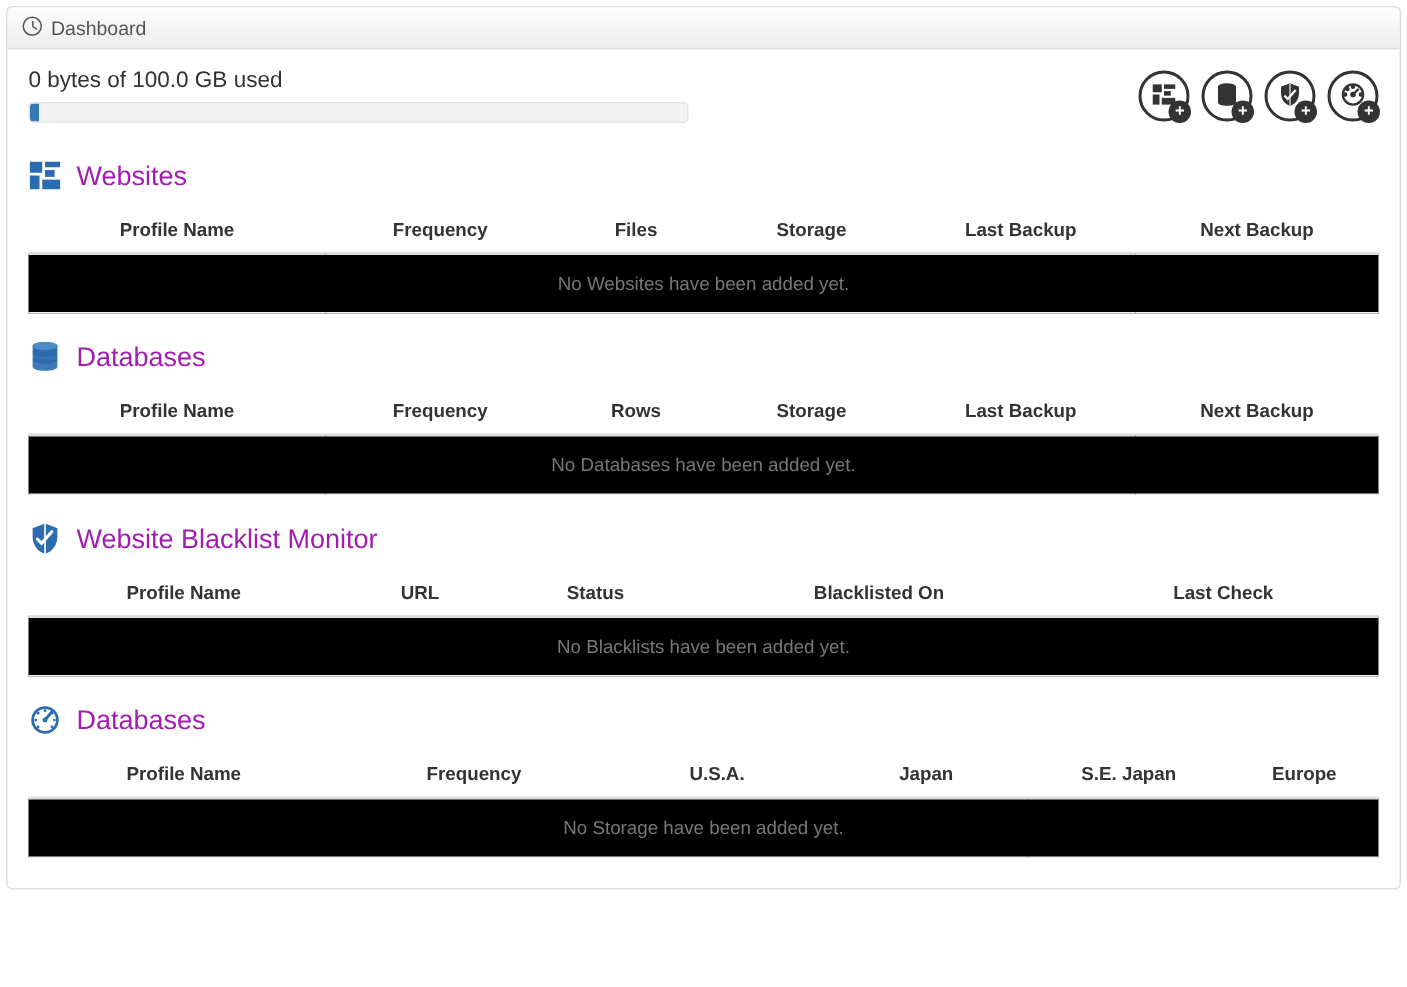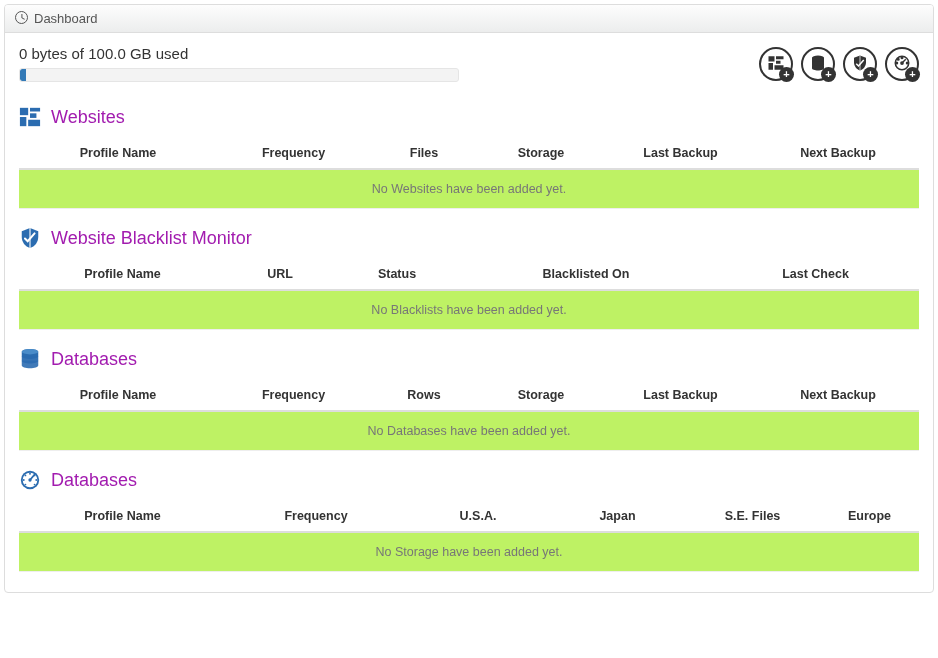--- a/index.html
+++ b/index.html
@@ -126,21 +126,21 @@
     border-bottom: 2px solid #ddd;
   }
   tbody td {
     padding: 12px 6px;
     border-bottom: 1px solid #eee;
   }
   .empty-row td {
     text-align: center;
     color: #777;
     font-size: 12.5px;
-    background: #bef264;
+    background: #000000;
   }
   .clock-icon {
     width: 13px; height: 13px;
     border: 1.5px solid #555;
     border-radius: 50%;
     position: relative;
     display: inline-block;
   }
   .clock-icon::before, .clock-icon::after {
     content: "";
@@ -251,49 +251,20 @@
             <td colspan="6">No Websites have been added yet.</td>
           </tr>
         </tbody>
       </table>
     </div>
 
     <div class="section">
       <div class="section-header">
         <span class="section-icon">
           <svg viewBox="0 0 24 24" fill="#2b6cb0">
-              <path d="M12 1l9 3.5v6.5c0 5.5-3.8 10.6-9 12-5.2-1.4-9-6.5-9-12V4.5L12 1z"></path>
-              <path d="M12 1v22" stroke="#fff" stroke-width="1.2"></path>
-              <path d="M6.5 12.5l3 3 7.5-8.5" stroke="#fff" stroke-width="2.2" fill="none" stroke-linecap="round"></path>
-            </svg>
-        </span>
-        <h2>Website Blacklist Monitor</h2>
-      </div>
-      <table>
-        <thead>
-            <tr>
-          <th style="width:23%">Profile Name</th>
-          <th style="width:12%">URL</th>
-          <th style="width:14%">Status</th>
-          <th style="width:28%">Blacklisted On</th>
-          <th>Last Check</th>
-        </tr>
-          </thead>
-        <tbody>
-          <tr class="empty-row">
-            <td colspan="5">No Blacklists have been added yet.</td>
-          </tr>
-        </tbody>
-      </table>
-    </div>
-
-    <div class="section">
-      <div class="section-header">
-        <span class="section-icon">
-          <svg viewBox="0 0 24 24" fill="#2b6cb0">
               <ellipse cx="12" cy="4" rx="9" ry="3"></ellipse>
               <path d="M3 4v5c0 1.7 4 3 9 3s9-1.3 9-3V4" fill="#2b6cb0"></path>
               <path d="M3 9v5c0 1.7 4 3 9 3s9-1.3 9-3V9" fill="#2b6cb0" opacity="0.95"></path>
               <path d="M3 14v5c0 1.7 4 3 9 3s9-1.3 9-3v-5" fill="#2b6cb0" opacity="0.9"></path>
               <ellipse cx="12" cy="4" rx="9" ry="3" fill="#4a8cc9"></ellipse>
             </svg>
         </span>
         <h2>Databases</h2>
       </div>
       <table>
@@ -303,20 +274,49 @@
           <th style="width:17%">Frequency</th>
           <th style="width:12%">Rows</th>
           <th style="width:14%">Storage</th>
           <th style="width:17%">Last Backup</th>
           <th>Next Backup</th>
         </tr>
           </thead>
         <tbody>
           <tr class="empty-row">
             <td colspan="6">No Databases have been added yet.</td>
+          </tr>
+        </tbody>
+      </table>
+    </div>
+
+    <div class="section">
+      <div class="section-header">
+        <span class="section-icon">
+          <svg viewBox="0 0 24 24" fill="#2b6cb0">
+              <path d="M12 1l9 3.5v6.5c0 5.5-3.8 10.6-9 12-5.2-1.4-9-6.5-9-12V4.5L12 1z"></path>
+              <path d="M12 1v22" stroke="#fff" stroke-width="1.2"></path>
+              <path d="M6.5 12.5l3 3 7.5-8.5" stroke="#fff" stroke-width="2.2" fill="none" stroke-linecap="round"></path>
+            </svg>
+        </span>
+        <h2>Website Blacklist Monitor</h2>
+      </div>
+      <table>
+        <thead>
+            <tr>
+          <th style="width:23%">Profile Name</th>
+          <th style="width:12%">URL</th>
+          <th style="width:14%">Status</th>
+          <th style="width:28%">Blacklisted On</th>
+          <th>Last Check</th>
+        </tr>
+          </thead>
+        <tbody>
+          <tr class="empty-row">
+            <td colspan="5">No Blacklists have been added yet.</td>
           </tr>
         </tbody>
       </table>
     </div>
 
     <div class="section">
       <div class="section-header">
         <span class="section-icon">
           <svg viewBox="0 0 24 24">
               <circle cx="12" cy="12" r="10" fill="#2b6cb0"></circle>
@@ -335,21 +335,21 @@
         </span>
         <h2>Databases</h2>
       </div>
       <table>
         <thead>
             <tr>
           <th style="width:23%">Profile Name</th>
           <th style="width:20%">Frequency</th>
           <th style="width:16%">U.S.A.</th>
           <th style="width:15%">Japan</th>
-          <th style="width:15%">S.E. Files</th>
+          <th style="width:15%">S.E. Japan</th>
           <th>Europe</th>
         </tr>
           </thead>
         <tbody>
           <tr class="empty-row">
             <td colspan="6">No Storage have been added yet.</td>
           </tr>
         </tbody>
       </table>
     </div>

